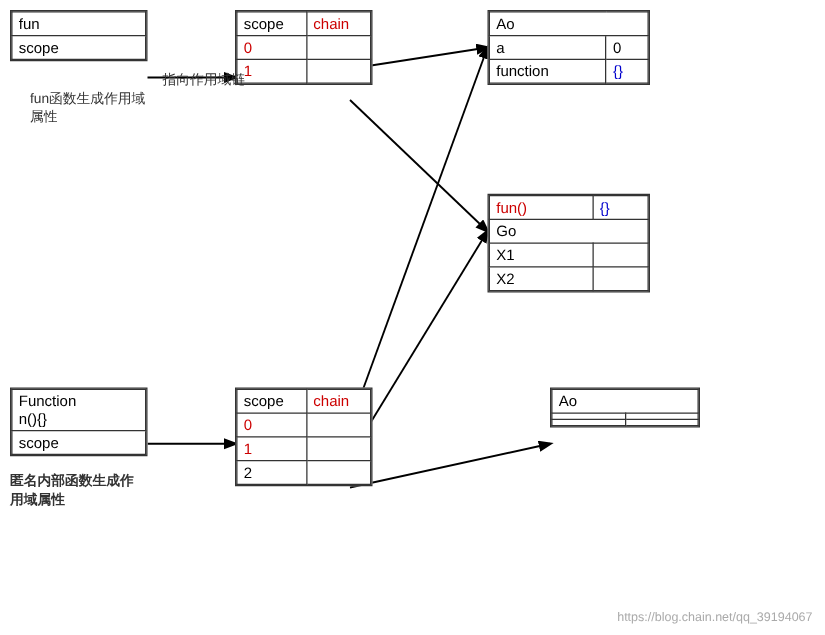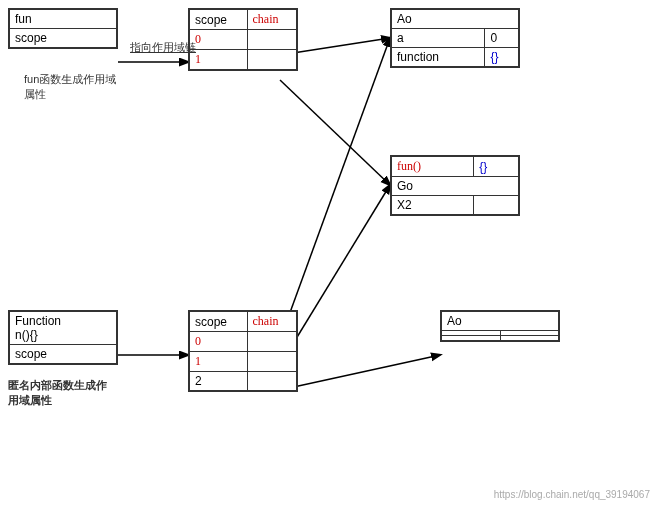--- a/index.html
+++ b/index.html
@@ -32,21 +32,21 @@
       height: 100%;
     }
 
     td {
       border: 1px solid #333;
       padding: 2px 5px;
       white-space: nowrap;
       font-size: 12px;
     }
 
-    .red { color: #cc0000; font-family: Liberation Serif, serif; }
+    .red { color: #cc0000; }
     .blue { color: #0000cc; }
     .header-cell { font-weight: normal; }
 
     
     .arrows-svg {
       position: absolute;
       top: 0; left: 0;
       width: 660px;
       height: 508px;
       pointer-events: none;
@@ -122,21 +122,21 @@
         <td></td>
       </tr>
       <tr>
         <td class="red">1</td>
         <td></td>
       </tr>
     </tbody>
       </table>
   </div>
 
-  <div class="label-text" style="left:130px; top:40px;text-decoration:underline;">指向作用域链</div>
+  <div class="label-text" style="left:130px; top:56px;">指向作用域链</div>
 
   <div class="box" style="left:390px; top:8px; width:130px;">
     <table>
       <tbody>
           <tr>
         <td colspan="2">Ao</td>
       </tr>
       <tr>
         <td>a</td>
         <td>0</td>
@@ -153,20 +153,24 @@
     <table>
       <tbody>
           <tr>
         <td class="red">fun()</td>
         <td class="blue">{}</td>
       </tr>
       <tr>
         <td colspan="2">Go</td>
       </tr>
       <tr>
+        <td>X1</td>
+        <td></td>
+      </tr>
+      <tr>
         <td>X2</td>
         <td></td>
       </tr>
     </tbody>
       </table>
   </div>
 
   <div class="box" style="left:8px; top:310px; width:110px;">
     <table>
       <tbody>

